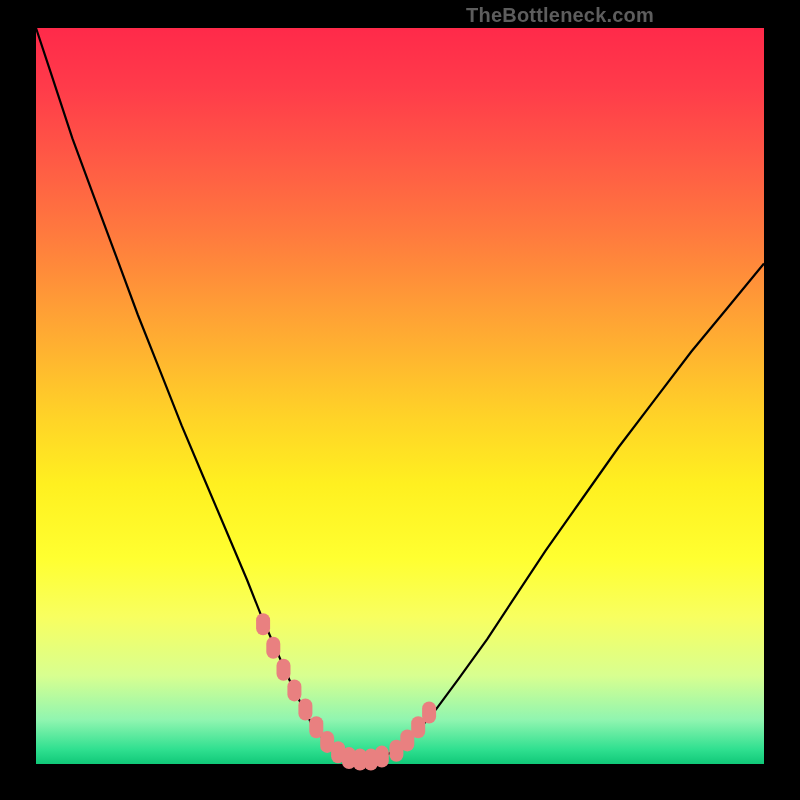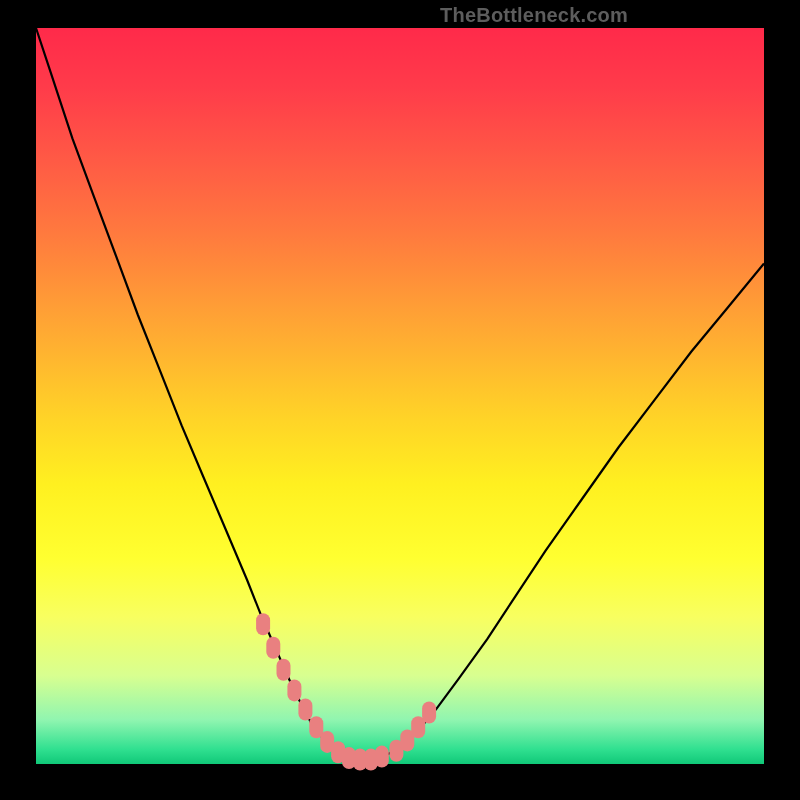--- a/index.html
+++ b/index.html
@@ -10,20 +10,21 @@
     background: #000000;
     overflow: hidden;
   }
   .frame {
     position: absolute;
     top: 0;
     left: 0;
     width: 636px;
     height: 800px;
     background: #000000;
+    padding-left: 26px;
   }
   .plot-area {
     position: absolute;
     background: linear-gradient(to bottom,
       #ff2a4a 0%,
       #ff3b4a 8%,
       #ff5a45 18%,
       #ff7a3e 28%,
       #ffa534 40%,
       #ffd028 52%,

